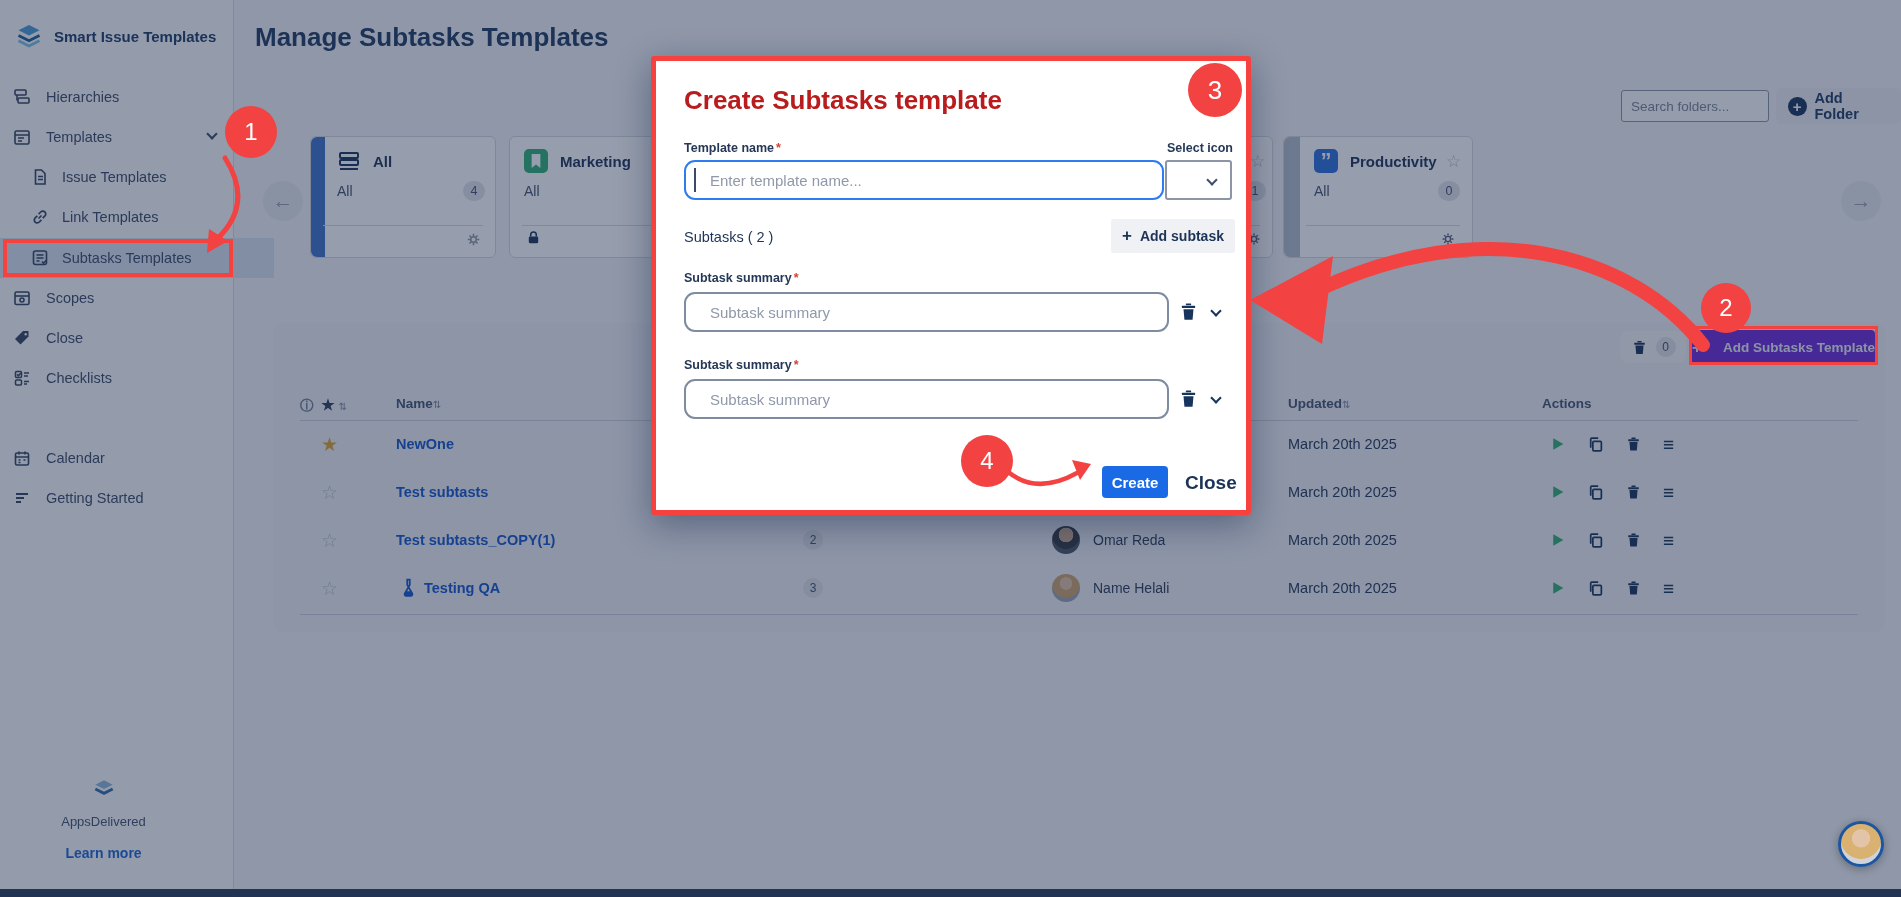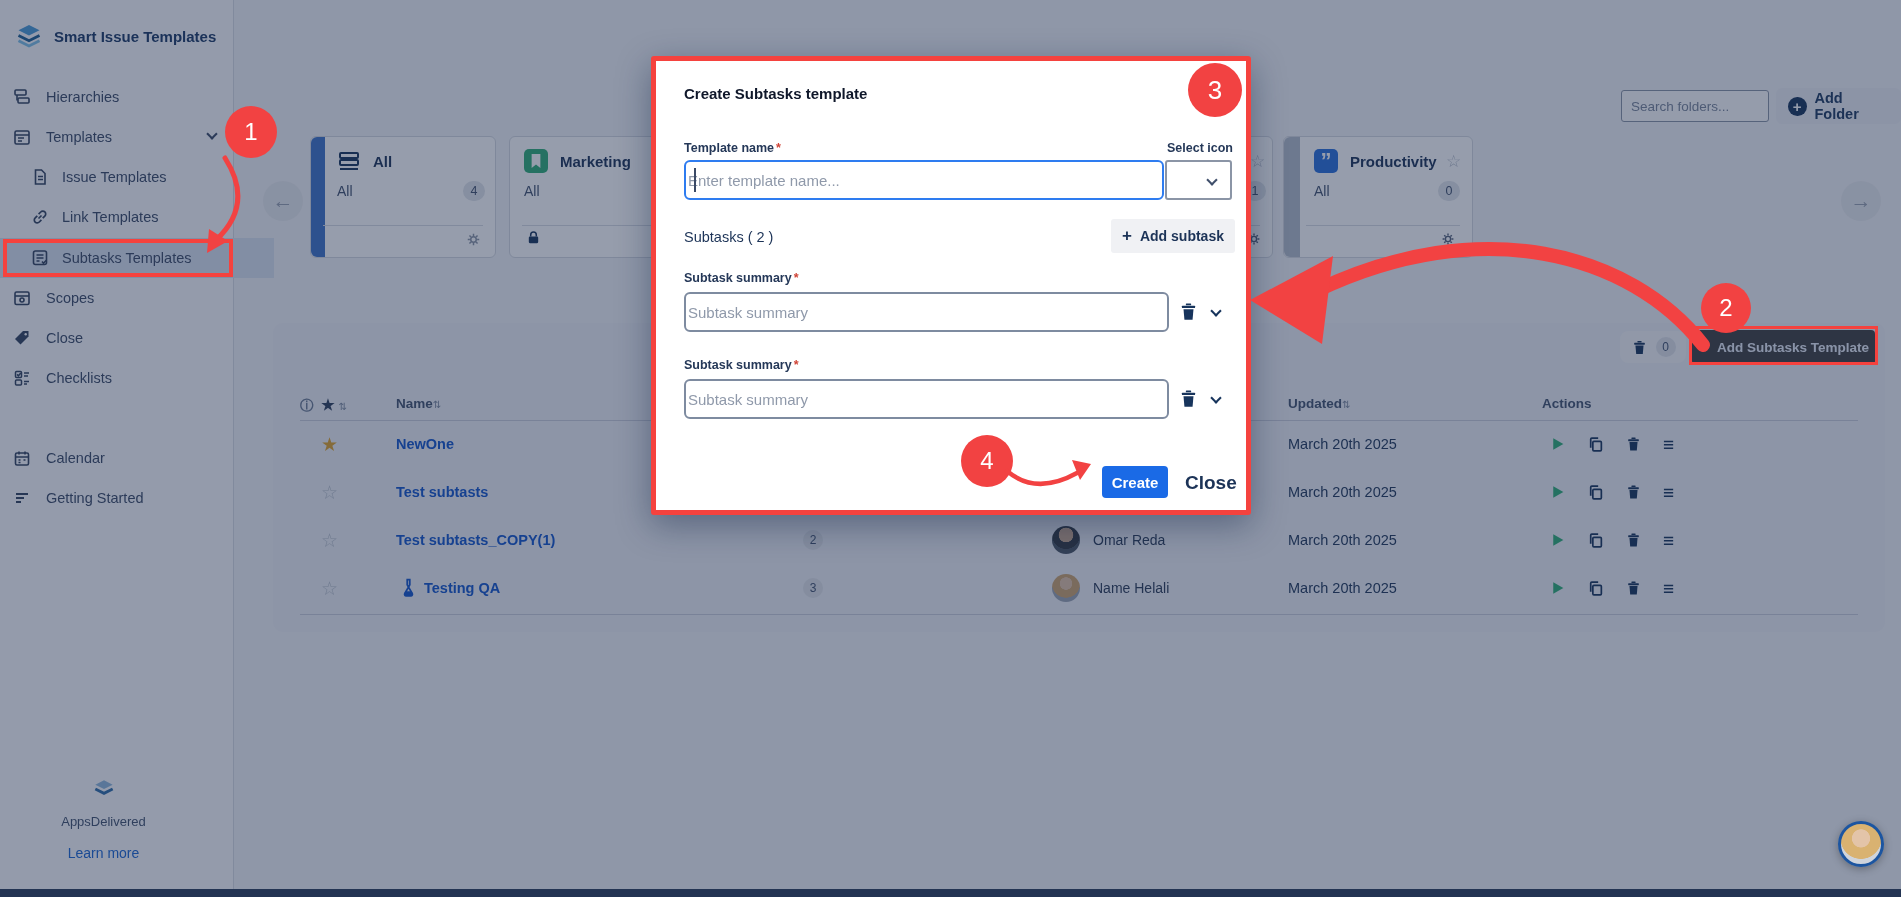--- a/index.html
+++ b/index.html
@@ -12,21 +12,21 @@
   .logo-title { font-size:15px; font-weight:bold; color:#1d3a66; }
   .nav-item { position:absolute; left:0; width:274px; height:40px; display:flex; align-items:center; color:#3b4a66; font-size:14.5px; }
   .nav-item .nicon { position:absolute; left:12px; width:20px; height:20px; color:#33435f; }
   .nav-item .nlabel { position:absolute; left:46px; }
   .nav-item.sub .nicon { left:30px; }
   .nav-item.sub .nlabel { left:62px; }
   .nav-item.selected { background:#dbe3f0; }
   .chev { display:inline-block; width:8px; height:8px; border-right:2px solid #3b4a66; border-bottom:2px solid #3b4a66; transform:rotate(45deg); }
   .side-footer { position:absolute; left:0; bottom:28px; width:207px; text-align:center; }
   .side-footer .brand { font-size:13px; color:#42526e; margin-top:8px; }
-  .side-footer .learn { font-size:14px; font-weight:normal; color:#1b66d3; margin-top:16px; cursor:pointer; }
+  .side-footer .learn { font-size:14px; font-weight:bold; color:#1b66d3; margin-top:16px; cursor:pointer; }
 
   
   .page-title { position:absolute; left:255px; top:22px; font-size:26px; font-weight:bold; color:#1f3a60; z-index:5; }
   .search-input { position:absolute; left:1621px; top:90px; width:148px; height:32px; border:1.5px solid #8a94a4; border-radius:3px; background:#fdfdfe; font-size:13.5px; color:#42526e; padding:0 9px; z-index:5; font-family:"Liberation Sans",sans-serif; }
   .search-input::placeholder { color:#7a869a; }
   .add-folder { position:absolute; left:1776px; top:88px; height:36px; padding:0 12px; display:flex; align-items:center; gap:8px; background:#edeff4; border-radius:6px; font-size:14.5px; font-weight:bold; color:#1f3a60; z-index:5; cursor:pointer; }
   .plus-circle { width:19px; height:19px; border-radius:50%; background:#17345c; color:#fff; font-size:15px; font-weight:bold; display:flex; align-items:center; justify-content:center; }
 
   
   .pager { position:absolute; width:40px; height:40px; border-radius:50%; background:#e8eaef; color:#98a1b0; font-size:21px; display:flex; align-items:center; justify-content:center; z-index:5; cursor:pointer; }
@@ -37,21 +37,21 @@
   .card .csub { position:absolute; top:46px; font-size:14px; color:#42526e; }
   .card .cbadge { position:absolute; top:44px; min-width:22px; height:20px; border-radius:10px; background:#e2e5ea; color:#42526e; font-size:12.5px; display:flex; align-items:center; justify-content:center; padding:0 5px; }
   .card .cdivider { position:absolute; left:12px; right:12px; top:88px; height:1px; background:#d8dce3; }
   .card .cstar { position:absolute; top:14px; font-size:17px; color:#b6bdc9; }
   .iconsq { border-radius:5px; display:flex; align-items:center; justify-content:center; }
 
   
   .panel { position:absolute; left:273px; top:323px; width:1612px; height:309px; background:#eef0f5; border-radius:10px; z-index:5; }
   .trash-pill { position:absolute; left:1347px; top:8px; width:66px; height:32px; background:#f5f6f8; border-radius:8px; display:flex; align-items:center; justify-content:center; gap:8px; }
   .count-chip { min-width:20px; height:20px; border-radius:10px; background:#dfe2e8; color:#42526e; font-size:12px; display:flex; align-items:center; justify-content:center; padding:0 4px; }
-  .add-template-btn { position:absolute; left:1419px; top:7px; width:183px; height:35px; background:#404040; border-radius:4px; color:#e8edf7; font-size:13.5px; font-weight:bold; display:flex; align-items:center; justify-content:center; gap:9px; cursor:pointer; }
+  .add-template-btn { position:absolute; left:1419px; top:7px; width:183px; height:35px; background:#6d28d9; border-radius:4px; color:#e8edf7; font-size:13.5px; font-weight:bold; display:flex; align-items:center; justify-content:space-between; gap:9px; cursor:pointer; }
   .thead { position:absolute; top:73px; font-size:13.5px; font-weight:bold; color:#44546f; }
   .sortg { font-size:10px; color:#7a879c; font-weight:normal; }
   .hdr-divider { position:absolute; left:27px; right:27px; top:97px; height:1px; background:#c9cedb; }
   .bot-divider { position:absolute; left:27px; right:27px; top:291px; height:1px; background:#c9cedb; }
   .trow { position:absolute; left:0; width:1612px; height:48px; }
   .rstar { position:absolute; left:48px; top:50%; transform:translateY(-50%); font-size:19px; color:#b9c0cc; }
   .rstar.gold { color:#dfa32b; }
   .rname { position:absolute; left:123px; top:50%; transform:translateY(-50%); font-size:14.5px; font-weight:bold; color:#1456cc; cursor:pointer; }
   .rcount { position:absolute; left:530px; top:50%; transform:translateY(-50%); }
   .ruser { position:absolute; left:779px; top:50%; transform:translateY(-50%); display:flex; align-items:center; gap:13px; font-size:14px; color:#2b3b57; }
@@ -61,24 +61,24 @@
   .rdate { position:absolute; left:1015px; top:50%; transform:translateY(-50%); font-size:14.5px; color:#22395b; }
   .racts { position:absolute; left:1276px; top:50%; transform:translateY(-50%); display:flex; align-items:center; gap:21px; }
   .aicon { width:17px; height:17px; color:#17345c; cursor:pointer; }
   .menu-glyph { font-size:19px; font-weight:bold; color:#17345c; line-height:17px; cursor:pointer; }
 
   
   .dim { position:absolute; inset:0; background:rgba(27,42,74,0.46); z-index:50; }
 
   
   .modal { position:absolute; left:651px; top:56px; width:600px; height:459px; background:#fff; border:5px solid #f5423e; border-radius:3px; box-shadow:0 10px 34px rgba(9,30,66,.4); z-index:60; }
-  .m-title { position:absolute; left:28px; top:24px; font-size:15px; font-weight:bold; color:#0f172a;text-align:right; }
+  .m-title { position:absolute; left:28px; top:24px; font-size:26px; font-weight:bold; color:#b91c1c;text-align:right; }
   .m-label { position:absolute; font-size:12.5px; font-weight:bold; color:#253858; }
   .m-label .req { color:#d04437; margin-left:2px; }
-  .m-input { position:absolute; height:40px; border-radius:6px; font-size:15px; color:#c2410c; padding:0 2px; font-family:"Liberation Sans",sans-serif; }
+  .m-input { position:absolute; height:40px; border-radius:11px; font-size:15px; color:#c2410c; padding:0 24px; font-family:"Liberation Sans",sans-serif; }
   .m-input::placeholder { color:#8f99aa; }
   .focused { border:2px solid #2e7cf0; }
   .plain { border:2px solid #7e8ba0; }
   .m-select { position:absolute; left:509px; top:99px; width:67px; height:40px; border:2px solid #8b95a6; border-radius:3px; background:#fff; cursor:pointer; }
   .m-select .chev { position:absolute; right:14px; top:14px; border-color:#3f4f6b; }
   .m-subtasks-lbl { position:absolute; left:28px; top:168px; font-size:14.5px; color:#1c3357; }
   .add-subtask { position:absolute; left:455px; top:158px; width:124px; height:34px; background:#f0f1f4; border-radius:3px; font-size:14px; font-weight:bold; color:#1c3357; display:flex; align-items:center; justify-content:center; gap:8px; cursor:pointer; }
   .m-trash { position:absolute; left:522px; width:21px; height:21px; color:#17345c; cursor:pointer; }
   .m-chev { position:absolute; left:556px; width:8px; height:8px; border-color:#17345c; cursor:pointer; }
   .create-btn { position:absolute; left:446px; top:405px; width:66px; height:32px; background:#1a6ae6; border-radius:4px; color:#fff; font-size:15px; font-weight:bold; display:flex; align-items:center; justify-content:center; cursor:pointer; }
@@ -188,20 +188,21 @@
     <div class="side-footer">
       <svg width="28" height="26" viewBox="0 0 24 24">
         <path d="M12 4 20 8l-8 4-8-4z" fill="#8fb8dc"></path>
         <path d="M4 12l8 4 8-4" fill="none" stroke="#2f6ea8" stroke-width="2.6"></path>
       </svg>
       <div class="brand">AppsDelivered</div>
       <div class="learn">Learn more</div>
     </div>
   </div>
 
+  <div class="page-title">Manage Subtasks Templates</div>
 
   <input class="search-input" placeholder="Search folders..." style="">
   <div class="add-folder">
     <span class="plus-circle">+</span>
     <span>Add Folder</span>
   </div>
 
   <div class="pager" style="left:263px;top:181px">
       <span>←</span>
     </div>

